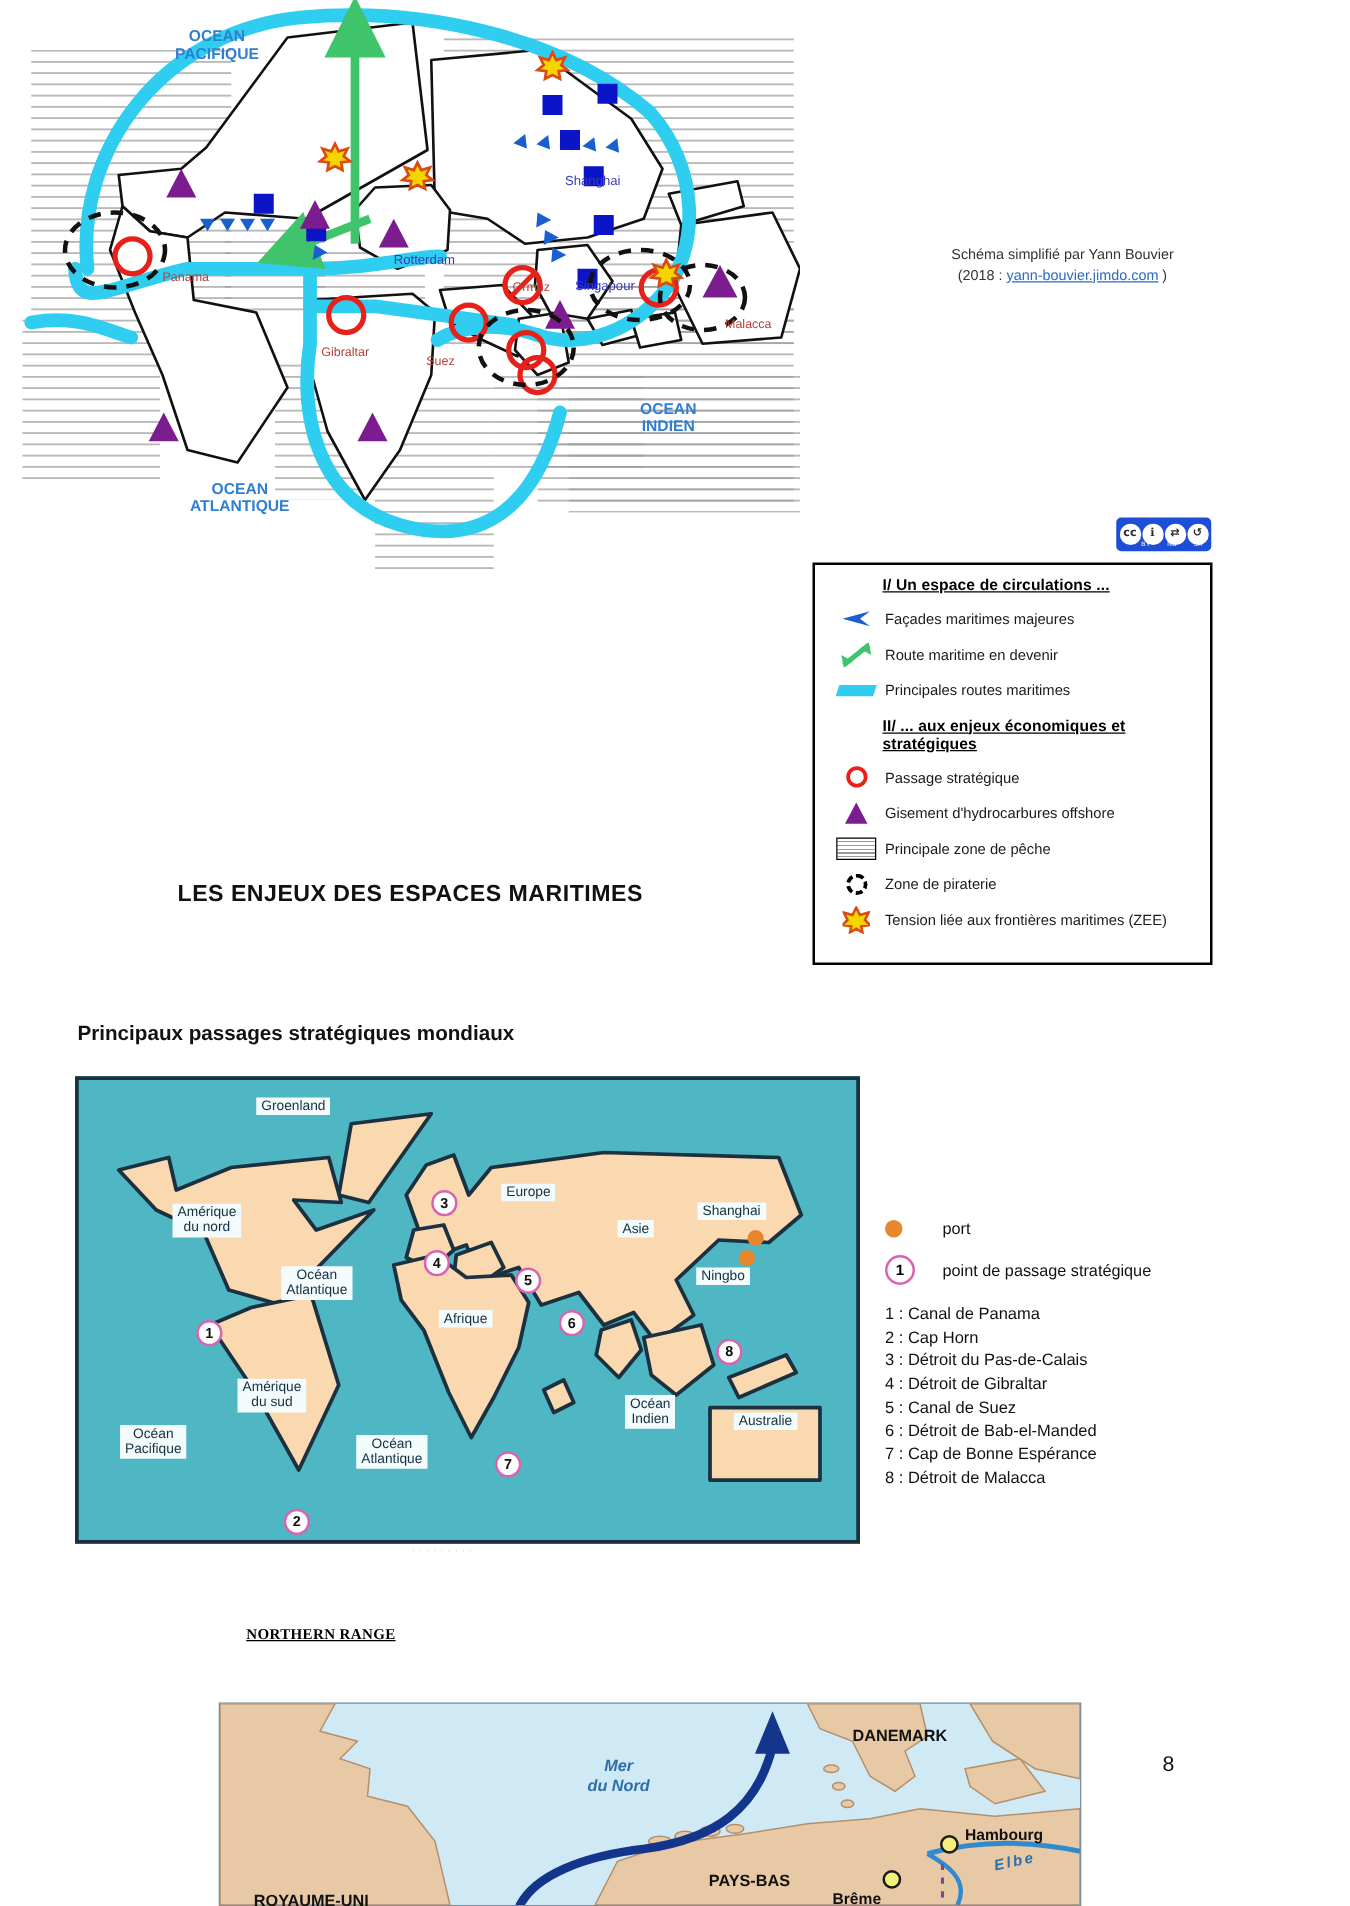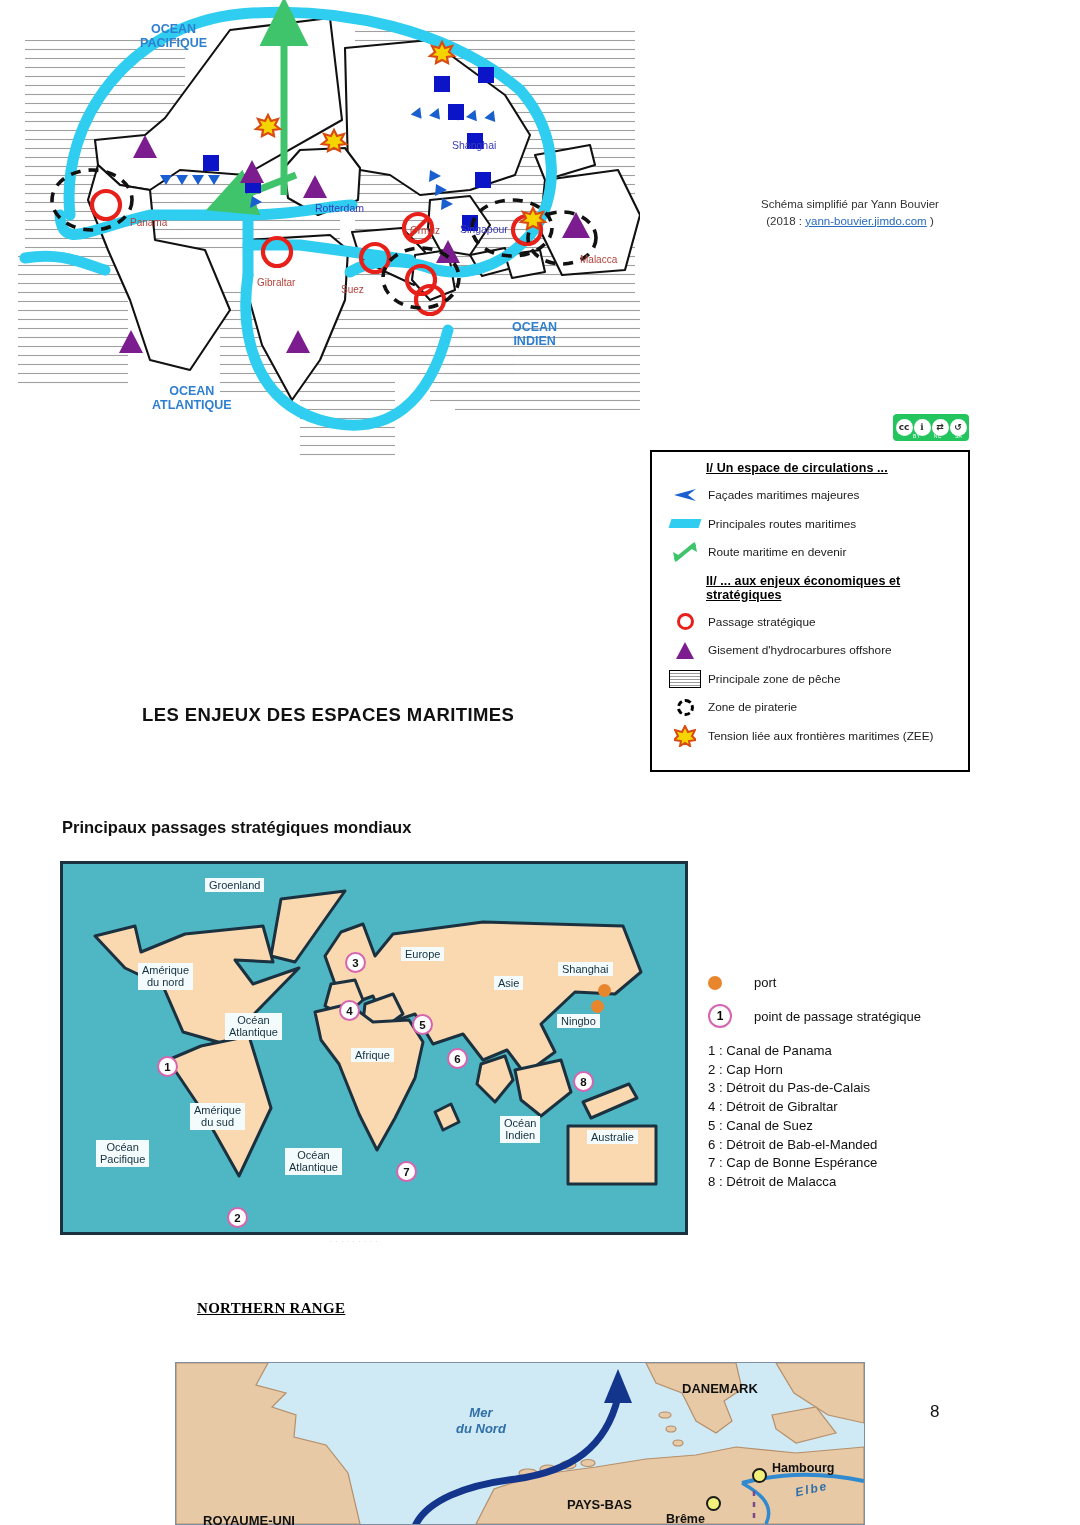--- a/index.html
+++ b/index.html
@@ -18,21 +18,21 @@
   #schema-svg{position:absolute;left:0;top:0;}
 
   .credit{
     position:absolute;left:700px;top:196px;width:300px;
     text-align:center;font-size:11.5px;color:#333;line-height:1.45;
   }
   .credit .lnk{color:#2a6bbf;text-decoration:underline;}
 
   
   #cc-badge{position:absolute;left:893px;top:414px;width:76px;height:27px;
-    background:#22c55e;border-radius:4px;display:flex;align-items:center;
+    background:#1d4ed8;border-radius:4px;display:flex;align-items:center;
     justify-content:space-around;padding:0 2px;box-sizing:border-box;}
   .cc-c{width:17px;height:17px;border-radius:50%;background:#fff;color:#2b2b2b;
     font-size:9px;font-weight:bold;display:flex;align-items:center;justify-content:center;
     font-family:"DejaVu Sans",sans-serif;line-height:1;}
   #cc-sub{position:absolute;left:893px;top:433px;width:76px;display:flex;
     justify-content:space-around;font-size:5px;color:#fff;letter-spacing:.3px;}
 
   
   #legend-box{
     position:absolute;left:650px;top:450px;width:320px;height:322px;
@@ -79,21 +79,21 @@
 
   
   #legend2{position:absolute;left:708px;top:975px;width:270px;}
   .l2row{display:flex;align-items:center;margin-bottom:14px;}
   .l2sym{width:46px;min-width:46px;display:flex;align-items:center;}
   .l2txt{font-size:13px;color:#111;}
   .l2list{margin-top:12px;font-size:13.2px;line-height:1.42;color:#111;}
   .l2list div{white-space:nowrap;}
 
   
-  #sec3-title{position:absolute;left:197px;top:1300px;font-size:15px;font-weight:bold;
+  #sec3-title{position:absolute;left:197px;top:1300px;font-size:12px;font-weight:bold;
     text-decoration:underline;font-family:"Liberation Serif",serif;letter-spacing:.3px;}
   #map3{position:absolute;left:175px;top:1362px;width:690px;height:163px;
     border:1px solid #7d8fa0;box-sizing:border-box;background:#cfe9f5;overflow:hidden;}
   #map3-svg{position:absolute;left:0;top:0;}
   .m3lab{position:absolute;font-size:13px;font-weight:bold;color:#111;}
   .m3sea{position:absolute;font-size:13px;font-weight:bold;font-style:italic;
     color:#2f6fa8;text-align:center;line-height:1.25;white-space:pre-line;}
   .m3river{position:absolute;font-size:12px;font-style:italic;font-weight:bold;color:#2f6fa8;}
   .m3port{position:absolute;width:15px;height:15px;border-radius:50%;
     background:#f2f07a;border:2px solid #1b1b1b;box-sizing:border-box;}
@@ -298,35 +298,35 @@
             <span class="sym-facade">
               <svg width="26" height="16">
                 <polygon points="2,8 24,2 16,8 24,14" fill="#1a5fd0"></polygon>
               </svg>
             </span>
           </div>
           <div class="lg-txt">Façades maritimes majeures</div>
         </div>
         <div class="lg-row">
           <div class="lg-sym">
-            <span class="sym-route"></span>
-          </div>
-          <div class="lg-txt">Principales routes maritimes</div>
-        </div>
-        <div class="lg-row">
-          <div class="lg-sym">
             <span class="sym-devenir">
               <svg width="28" height="24">
                 <line x1="4" y1="20" x2="24" y2="4" stroke="#3fc46b" stroke-width="4"></line>
                 <polygon points="24,2 26,12 17,7" fill="#3fc46b"></polygon>
                 <polygon points="4,22 2,12 11,17" fill="#3fc46b"></polygon>
               </svg>
             </span>
           </div>
           <div class="lg-txt">Route maritime en devenir</div>
+        </div>
+        <div class="lg-row">
+          <div class="lg-sym">
+            <span class="sym-route"></span>
+          </div>
+          <div class="lg-txt">Principales routes maritimes</div>
         </div>
       </div>
     <div class="lg-head second">II/ ... aux enjeux économiques et stratégiques</div>
     <div id="legend-rows-2">
         <div class="lg-row">
           <div class="lg-sym">
             <span class="sym-passage"></span>
           </div>
           <div class="lg-txt">Passage stratégique</div>
         </div>
@@ -484,21 +484,21 @@
       <path d="M240,161 C252,138 288,122 340,116 C396,108 430,84 442,34" fill="none" stroke="#13368c" stroke-width="7" stroke-linecap="round"></path>
       <polygon points="442,6 456,40 428,40" fill="#13368c"></polygon>
     </svg>
   </div>
   <div id="map3-labels">
       <div class="m3lab" style="left: 682px; top: 1381px;">DANEMARK</div>
       <div class="m3lab" style="left: 567px; top: 1497px;">PAYS-BAS</div>
       <div class="m3lab" style="left: 203px; top: 1513px;">ROYAUME-UNI</div>
       <div class="m3lab" style="left: 772px; top: 1461px; font-size: 12.5px;">Hambourg</div>
       <div class="m3lab" style="left: 666px; top: 1512px; font-size: 12.5px;">Brême</div>
-      <div class="m3sea" style="left: 456px; top: 1405px;">Mer
+      <div class="m3sea" style="left: 470px; top: 1405px;">Mer
 du Nord</div>
       <div class="m3river" style="left: 795px; top: 1482px; transform: rotate(-12deg); letter-spacing: 2px;">Elbe</div>
       <div class="m3port" style="left: 752px; top: 1468px;"></div>
       <div class="m3port" style="left: 706px; top: 1496px;"></div>
     </div>
 
   <div id="page-num">8</div>
 </div>
 
 </body></html>

